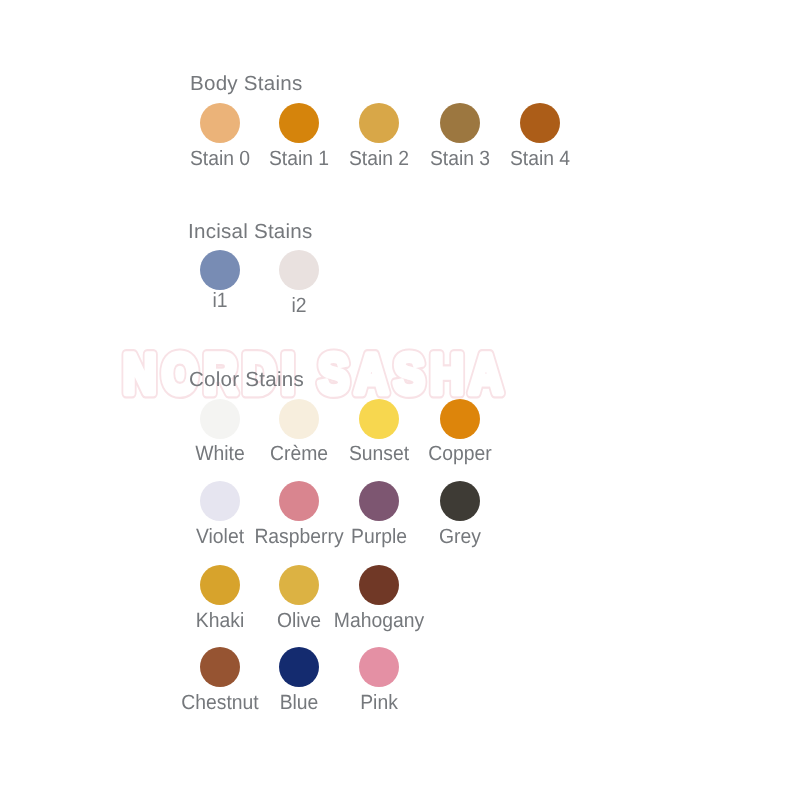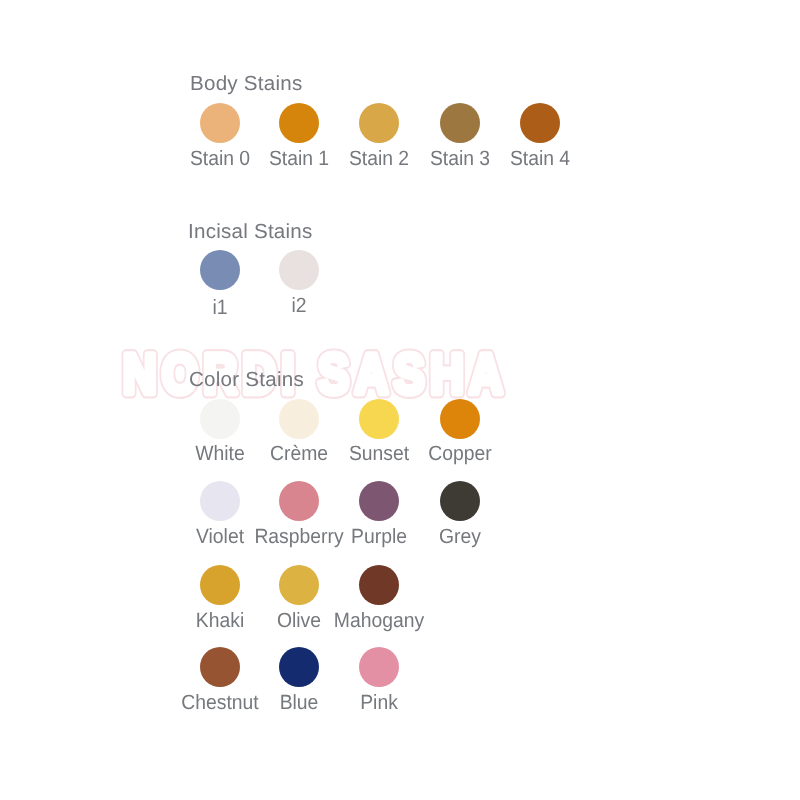--- a/index.html
+++ b/index.html
@@ -79,21 +79,21 @@
         </div>
         <div class="swatch-cell">
           <div class="dot" style="left: 520px; top: 103px; background: rgb(172, 93, 24);"></div>
           <div class="dot-label" style="left: 540px; top: 148.9px; transform: translateX(-50%) scaleX(0.939) translateZ(0px);">Stain 4</div>
         </div>
       </div>
       <div class="swatch-group">
         <div class="section-title" style="left: 187.5px; top: 222px; transform: scaleX(1.01) translateZ(0px);">Incisal Stains</div>
         <div class="swatch-cell">
           <div class="dot" style="left: 200.1px; top: 250px; background: rgb(120, 140, 180);"></div>
-          <div class="dot-label" style="left: 220.1px; top: 298px; transform: translateX(-50%) scaleX(0.939) translateZ(0px);">i1</div>
+          <div class="dot-label" style="left: 220.1px; top: 291px; transform: translateX(-50%) scaleX(0.939) translateZ(0px);">i1</div>
         </div>
         <div class="swatch-cell">
           <div class="dot" style="left: 279.2px; top: 250px; background: rgb(233, 225, 223);"></div>
           <div class="dot-label" style="left: 299.2px; top: 296.2px; transform: translateX(-50%) scaleX(0.939) translateZ(0px);">i2</div>
         </div>
       </div>
       <div class="swatch-group">
         <div class="section-title" style="left: 189px; top: 370.4px; transform: scaleX(1.01) translateZ(0px); text-align: right;">Color Stains</div>
         <div class="swatch-cell">
           <div class="dot" style="left: 200.1px; top: 399px; background: rgb(244, 244, 242);"></div>

